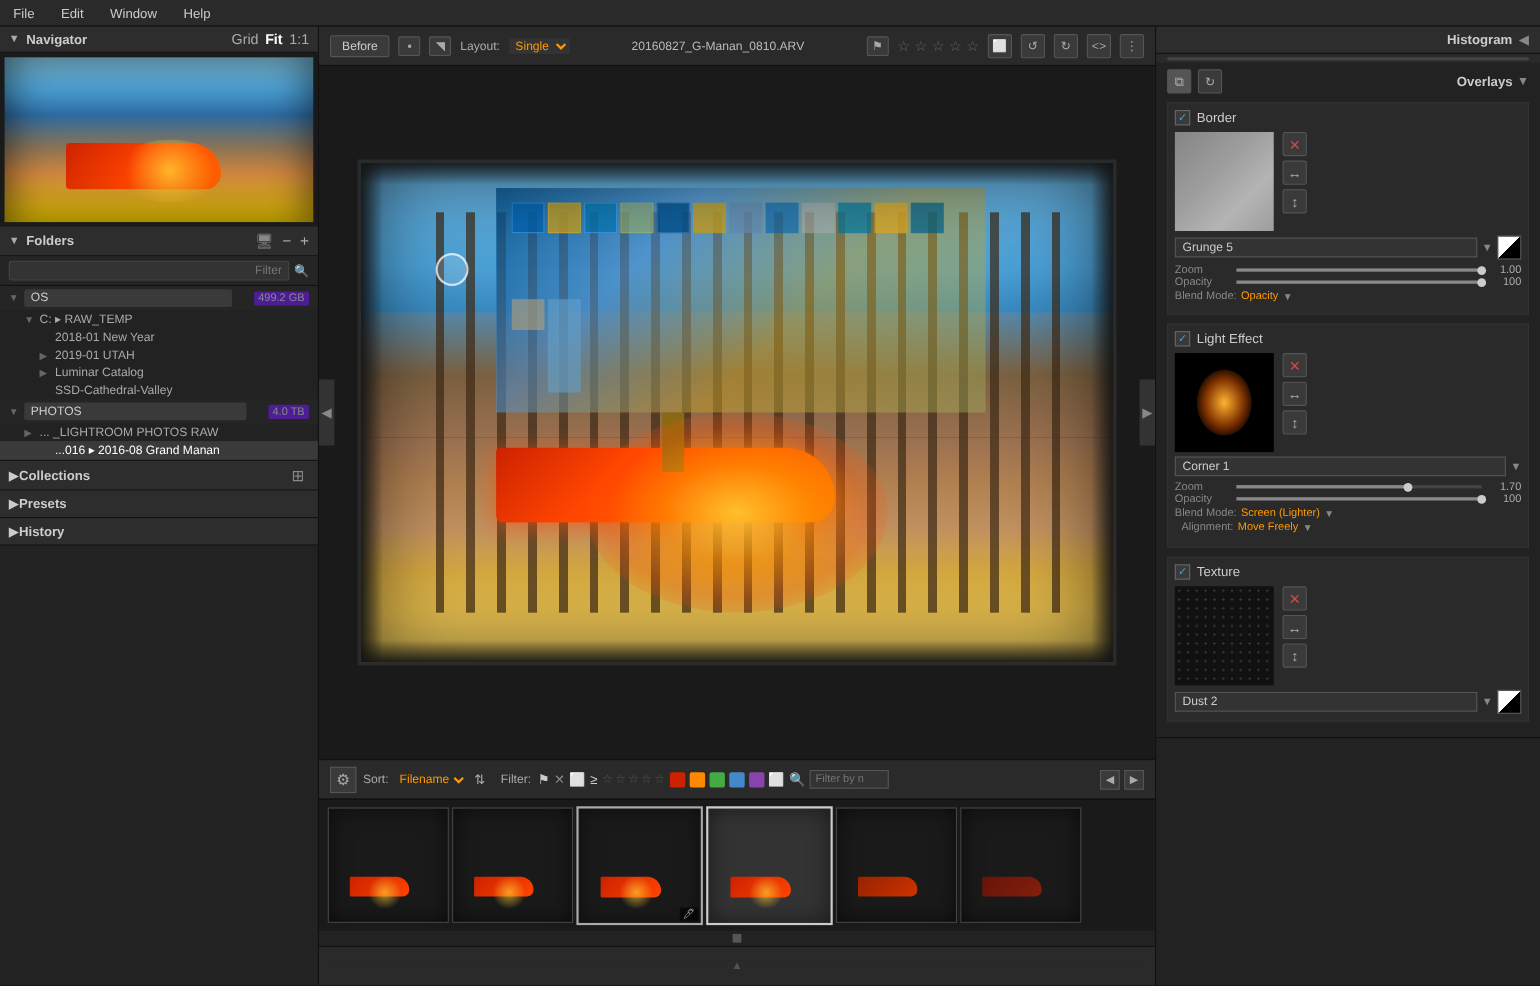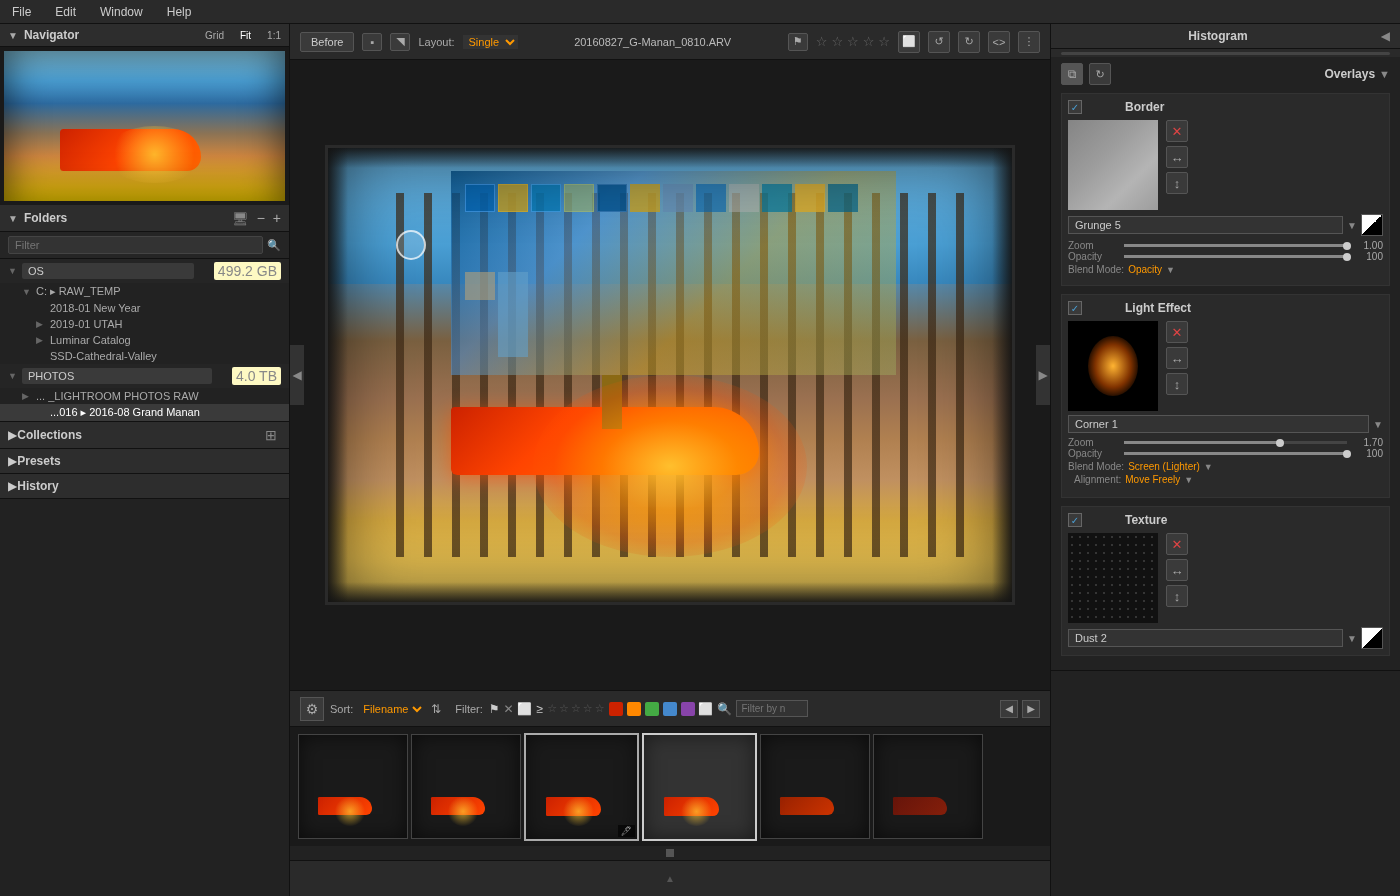--- a/index.html
+++ b/index.html
@@ -71,27 +71,27 @@
       color: #ccc;
       flex: 1;
     }
     .section-actions {
       display: flex;
       gap: 8px;
       align-items: center;
     }
     .nav-controls {
       display: flex;
-      gap: 16px;
-      font-size: 10px;
+      gap: 6px;
+      font-size: 13px;
       color: #aaa;
     }
     .nav-ctrl-active {
       color: #fff;
-      font-weight: normal;
+      font-weight: bold;
     }
     .nav-ctrl {
       cursor: pointer;
     }
 
     .navigator-thumb {
       padding: 4px;
       background: #1a1a1a;
     }
 
@@ -115,20 +115,21 @@
     }
     .folder-filter input {
       flex: 1;
       background: #333;
       border: 1px solid #444;
       color: #ccc;
       padding: 2px 6px;
       font-size: 11px;
       outline: none;
       border-radius: 2px;
+      text-align: right;
     }
     .add-folder {
       padding: 4px 8px;
       font-size: 11px;
       color: #aaa;
       cursor: pointer;
       background: #252525;
       border-bottom: 1px solid #111;
     }
 
@@ -141,23 +142,23 @@
     }
     .drive-name {
       flex: 1;
       font-size: 11px;
       color: #ccc;
       background: #3a3a3a;
       padding: 2px 6px;
       border-radius: 2px;
     }
     .drive-size {
-      font-size: 14px;
+      font-size: 10px;
       color: #888;
-      background: #fef9c3;
+      background: #4c1d95;
       padding: 1px 4px;
       border-radius: 2px;
       margin-left: 20px;
     }
     .folder-tree {
       padding-left: 0;
     }
     .tree-item {
       display: flex;
       align-items: center;
@@ -422,21 +423,21 @@
       align-items: center;
       padding: 5px 10px;
       background: #2d2d2d;
       border-bottom: 1px solid #111;
     }
     .histogram-title {
       font-size: 12px;
       font-weight: bold;
       color: #ccc;
       flex: 1;
-      text-align: center;
+      text-align: right;
       margin-right: 6px;
     }
     .histogram-arrow {
       font-size: 12px;
       color: #888;
       cursor: pointer;
     }
 
     
     .overlays-panel {
@@ -500,22 +501,21 @@
       justify-content: center;
       cursor: pointer;
       font-size: 10px;
       color: #4a9fd4;
       margin-right: 6px;
       flex-shrink: 0;
     }
     .overlay-name {
       font-size: 12px;
       color: #ccc;
-      font-weight: bold;
-      margin-left: 37px;
+      font-weight: normal;
     }
     .overlay-content {
       display: flex;
       gap: 8px;
       align-items: flex-start;
     }
     .overlay-thumb {
       width: 90px;
       height: 90px;
       background: #555;

